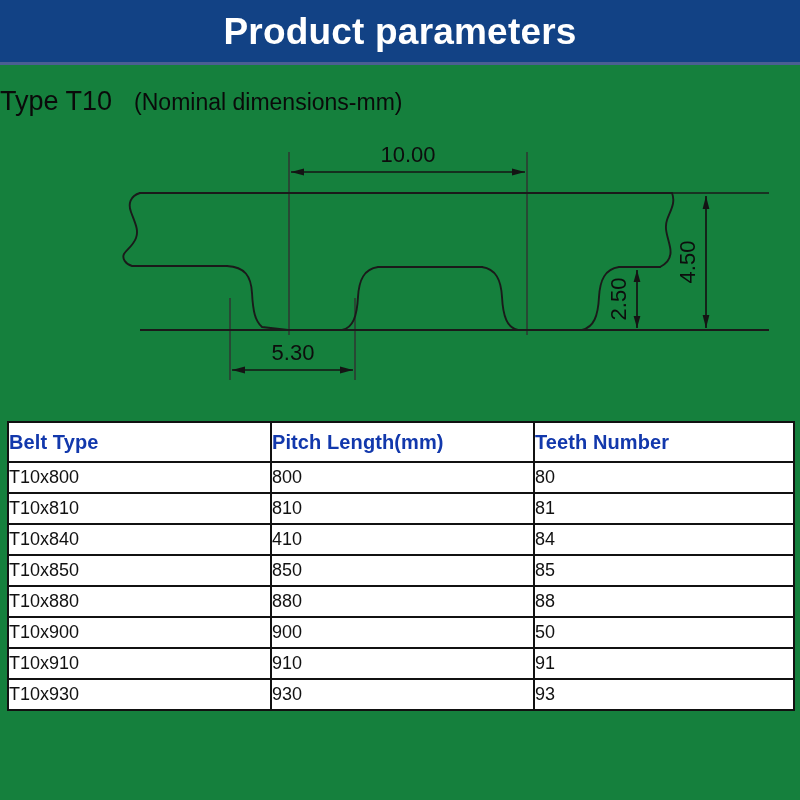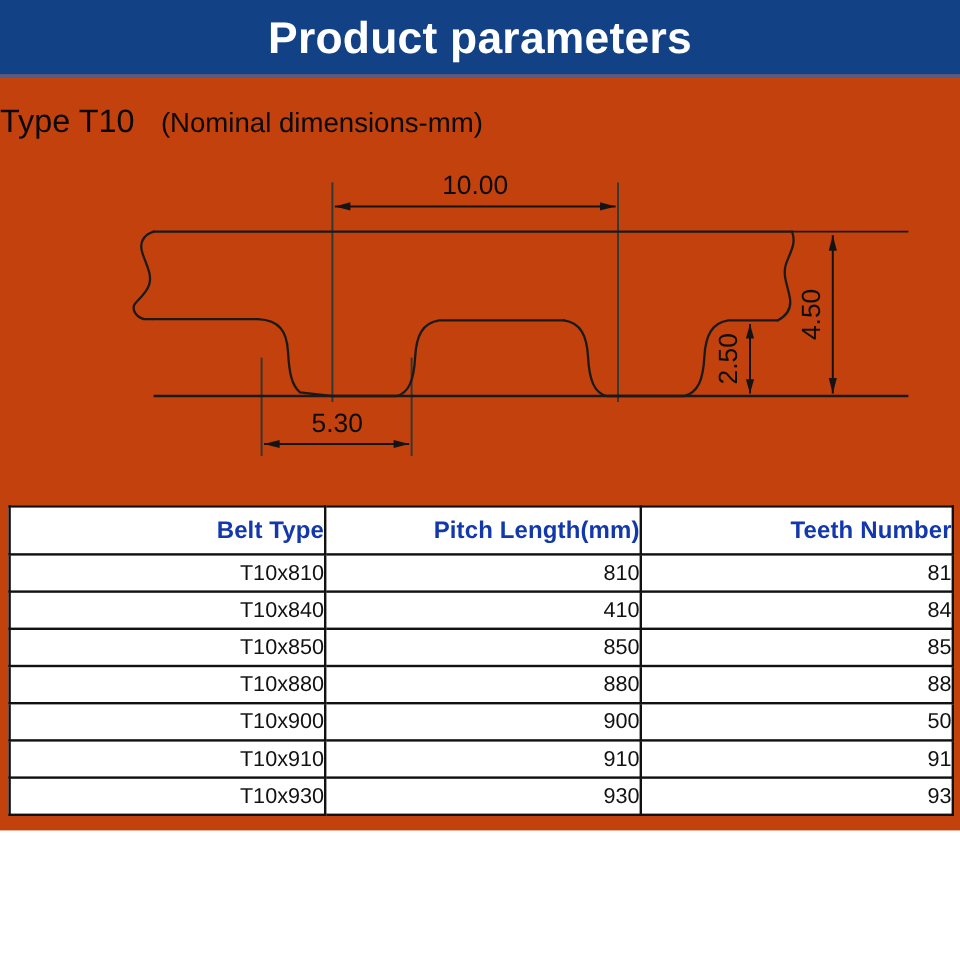--- a/index.html
+++ b/index.html
@@ -8,22 +8,22 @@
     width: 800px;
     height: 800px;
     background: #ffffff;
     font-family: "Liberation Sans", sans-serif;
     overflow: hidden;
   }
 
   #page {
     position: relative;
     width: 800px;
-    height: 692px;
-    background: #c2410c;
+    height: 800px;
+    background: #15803d;
   }
 
   
   .banner {
     position: absolute;
     left: 0;
     top: 0;
     width: 800px;
     height: 62px;
     background: #124285;
@@ -66,20 +66,21 @@
     margin-left: 22px;
   }
 
   
   .drawing {
     position: absolute;
     left: 0;
     top: 130px;
     width: 800px;
     height: 280px;
+    padding-left: 12px;
   }
   .drawing svg { display: block; }
 
   .dimtext {
     font-family: "Liberation Sans", sans-serif;
     font-size: 22px;
     fill: #0d0d0d;
   }
   .dimtext-v {
     font-family: "Liberation Sans", sans-serif;
@@ -97,21 +98,21 @@
     table-layout: fixed;
     background: #ffffff;
   }
   .spec-table col.c1 { width: 263px; }
   .spec-table col.c2 { width: 263px; }
   .spec-table col.c3 { width: 260px; }
 
   .spec-table th,
   .spec-table td {
     border: 2px solid #111111;
-    text-align: right;
+    text-align: left;
     vertical-align: middle;
     background: #ffffff;
     margin-left: 20px;
   }
   .spec-table th {
     height: 40px;
     color: #1238ac;
     font-size: 20px;
     font-weight: bold;
     letter-spacing: 0.1px;
@@ -229,20 +230,25 @@
     </colgroup>
     <thead>
       <tr>
         <th>Belt Type</th>
         <th>Pitch Length(mm)</th>
         <th>Teeth Number</th>
       </tr>
     </thead>
     <tbody>
       <tr>
+        <td>T10x800</td>
+        <td>800</td>
+        <td>80</td>
+      </tr>
+      <tr>
         <td>T10x810</td>
         <td>810</td>
         <td>81</td>
       </tr>
       <tr>
         <td>T10x840</td>
         <td>410</td>
         <td>84</td>
       </tr>
       <tr>

